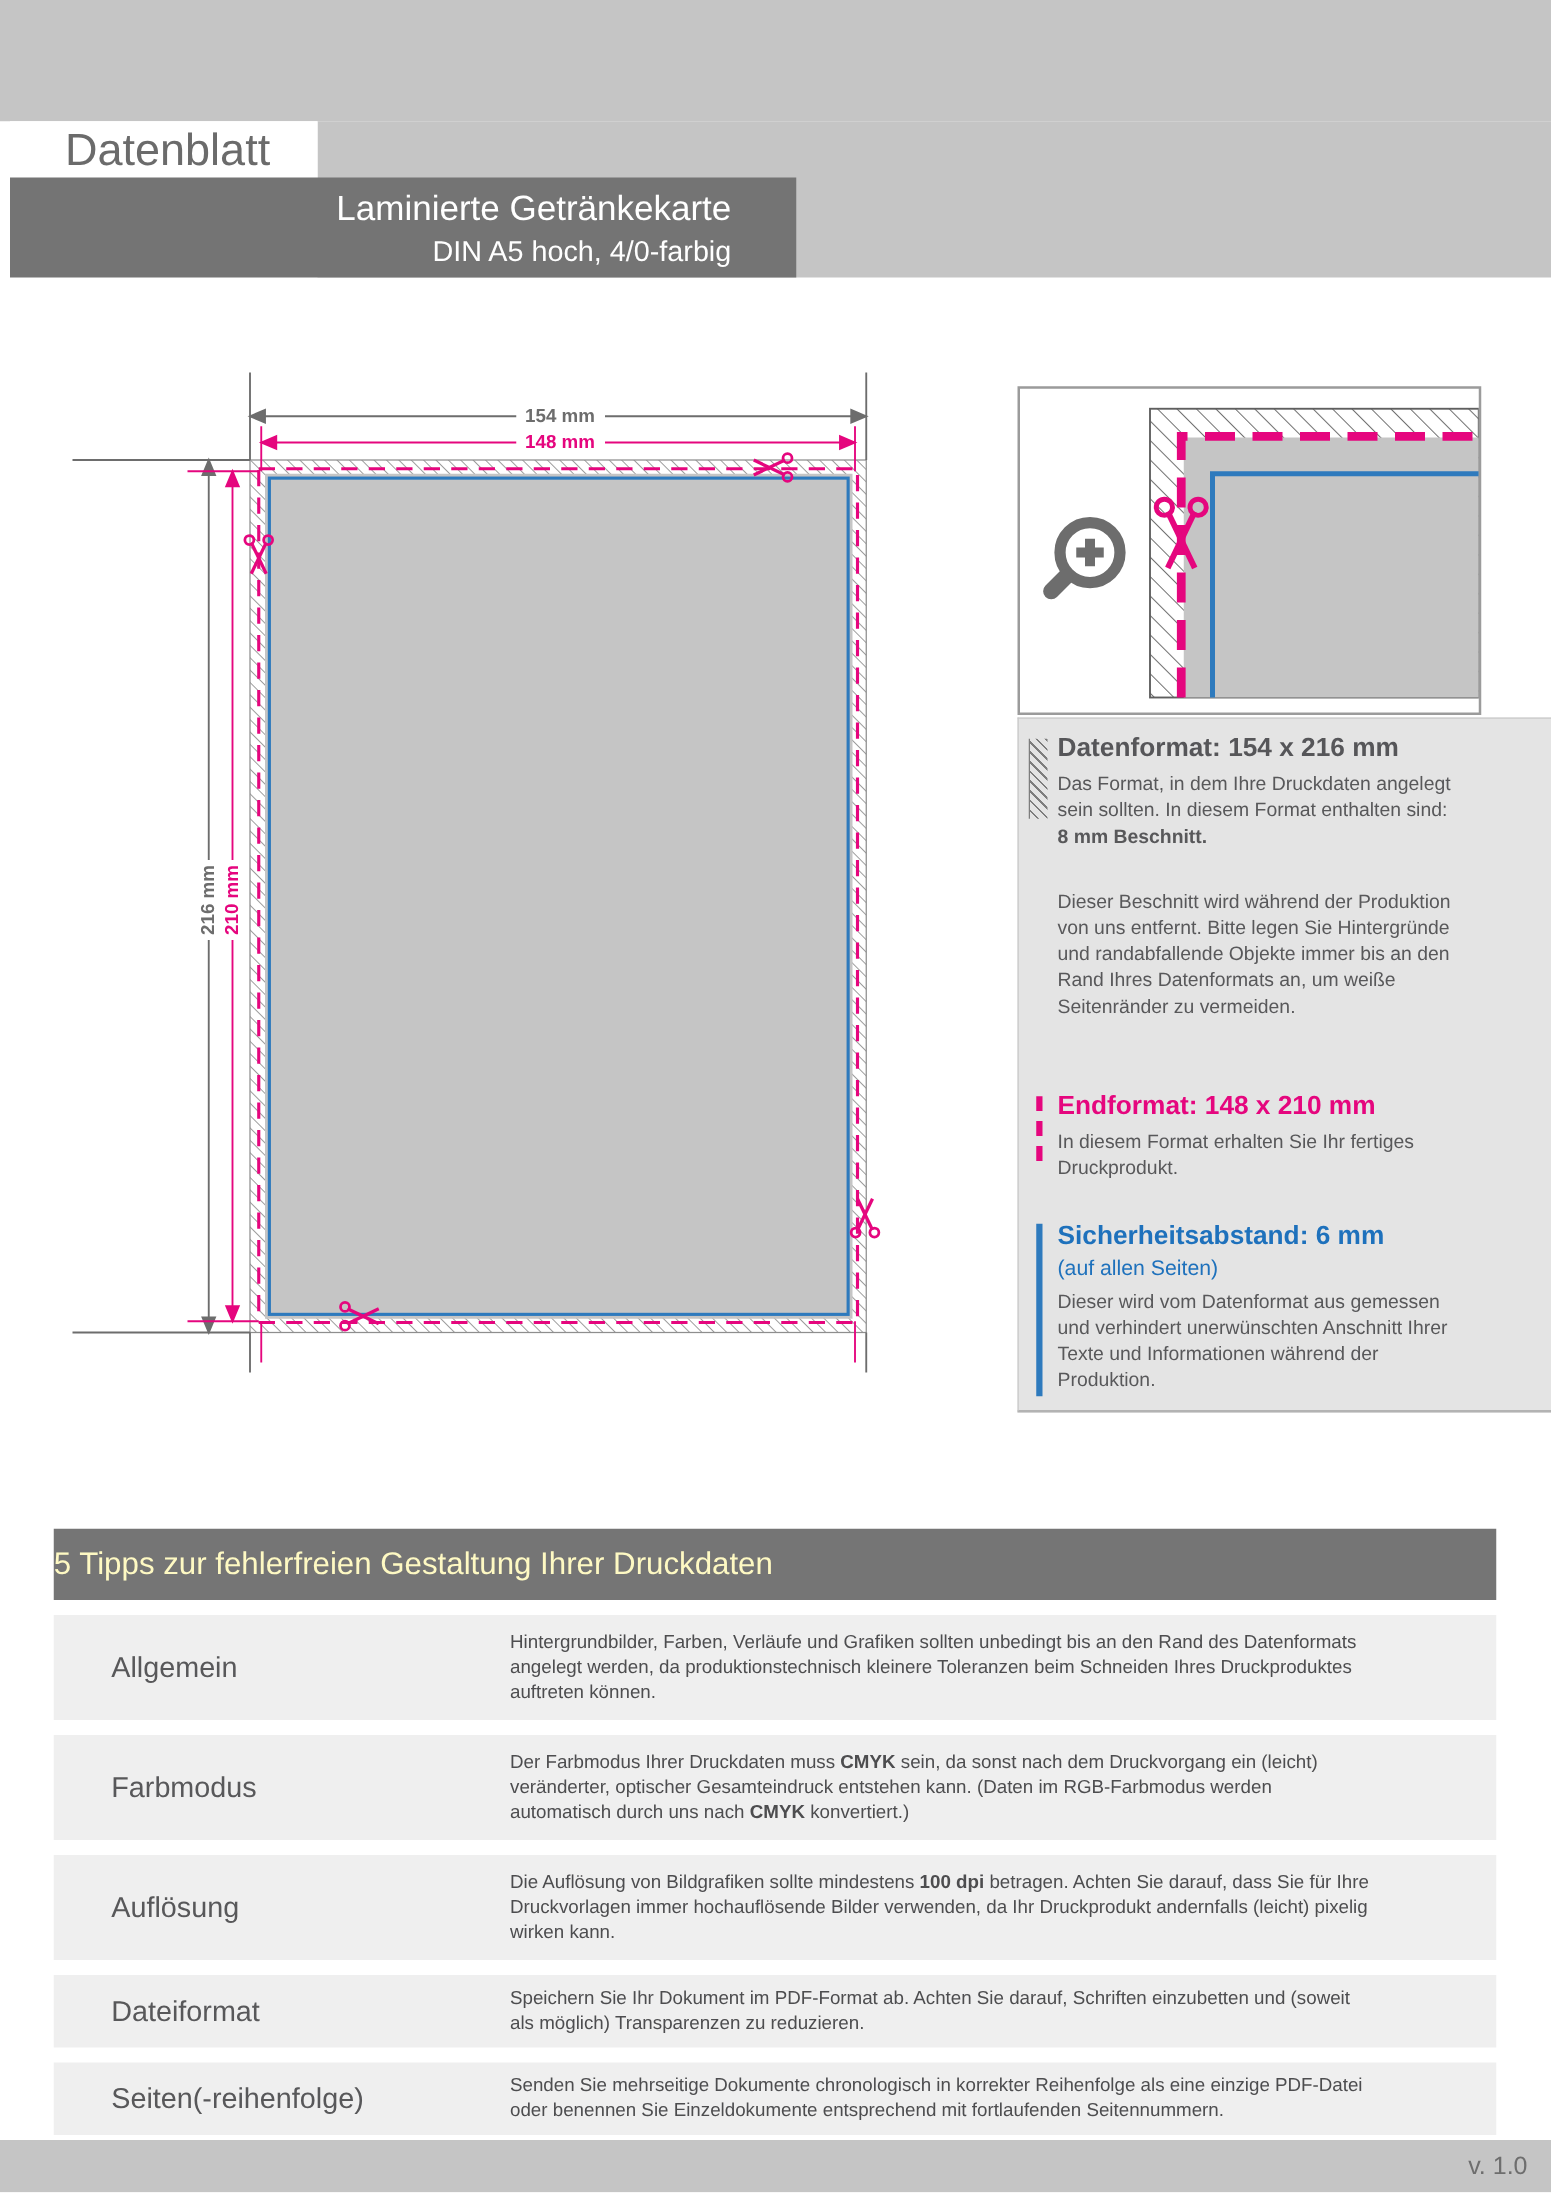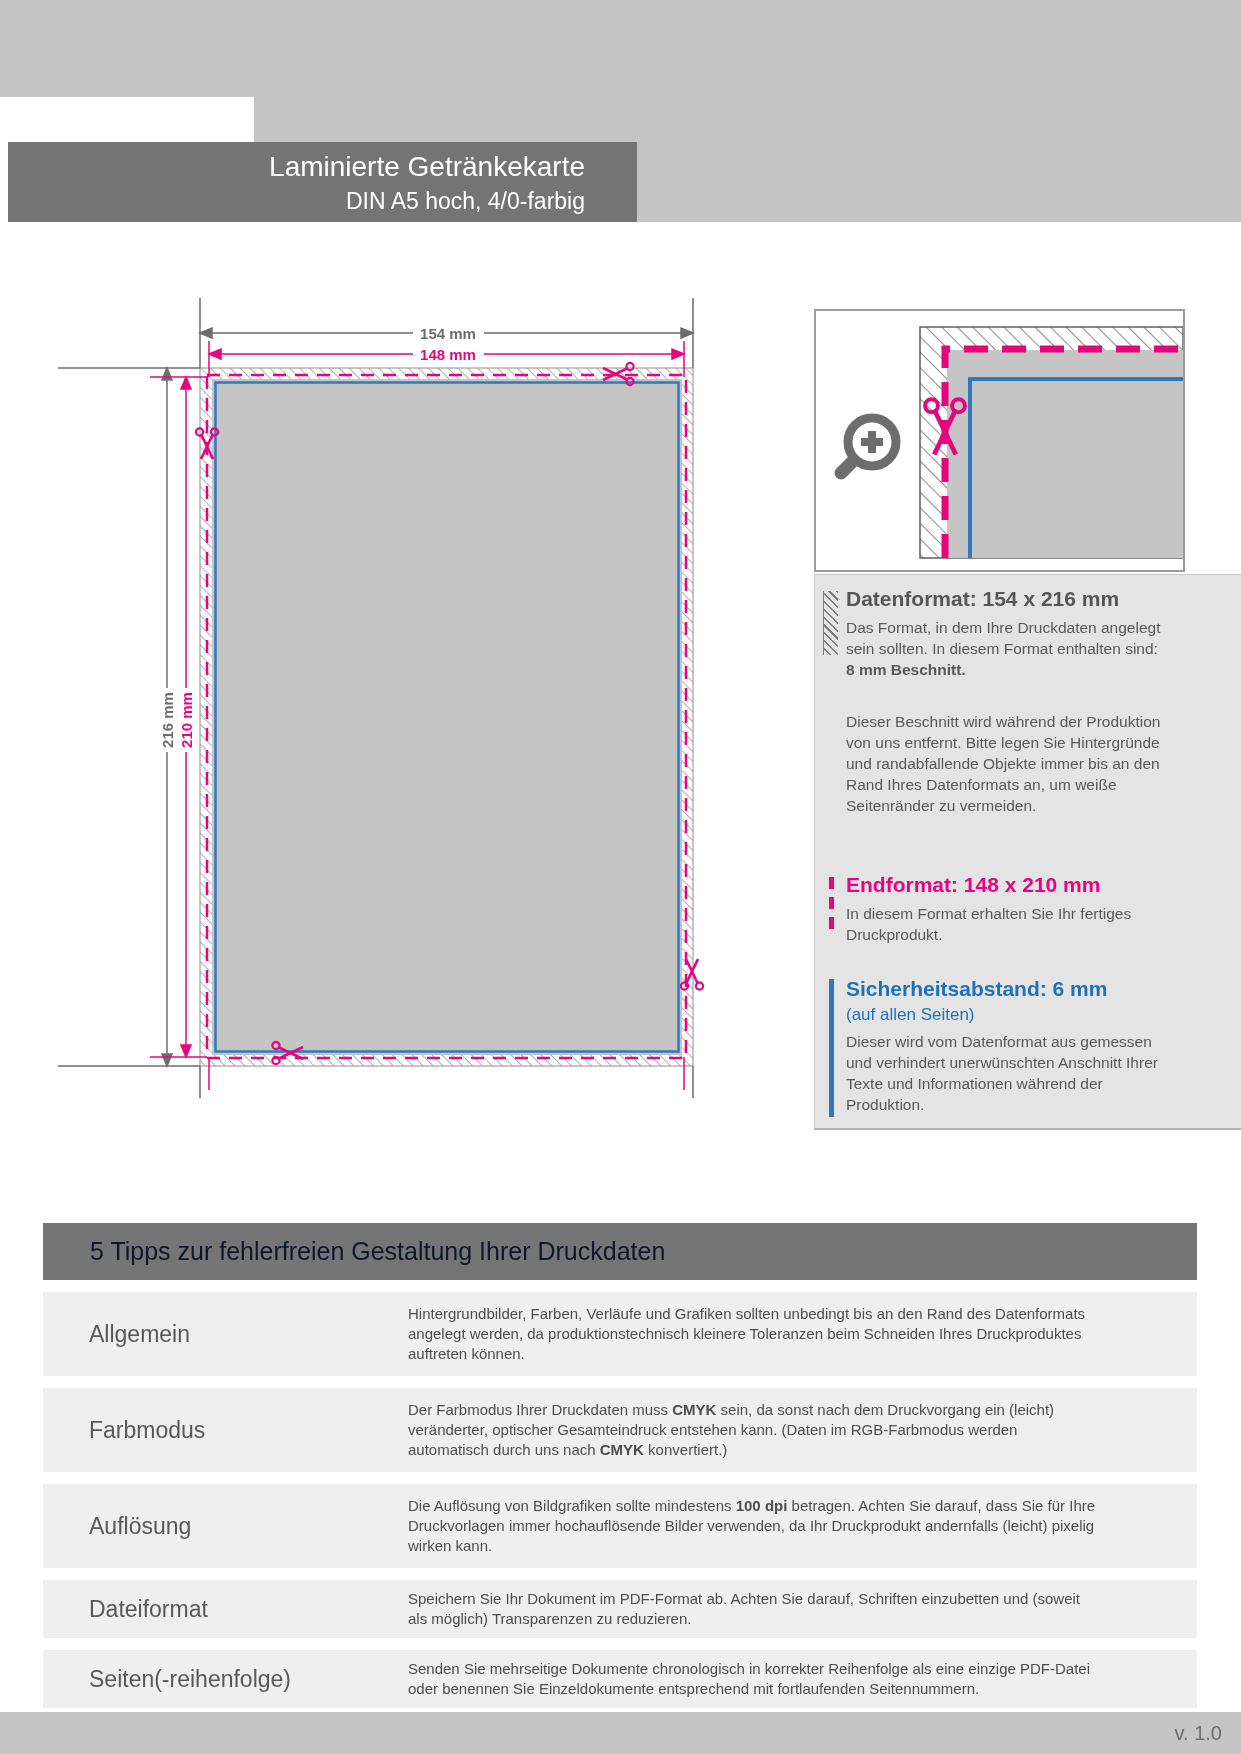--- a/index.html
+++ b/index.html
@@ -41,21 +41,21 @@
       background-image:repeating-linear-gradient(45deg,transparent 0 4px,#7d7d7d 4px 5.5px);
       border-left:1px solid #7d7d7d;}
   .icon-dash{position:absolute;left:14px;top:302px;width:5px;height:56px;
       background-image:repeating-linear-gradient(180deg,#e5067e 0 12px,transparent 12px 20px);}
   .icon-bar{position:absolute;left:14px;top:404px;width:5px;height:138px;background:#2e7abd;}
 
   .b{font-weight:bold;}
 
   
   .tips-band{position:absolute;left:43px;top:1223px;width:1154px;height:57px;background:#757575;}
-  .tips-band span{display:block;color:#0f172a;font-size:25px;line-height:57px;padding-left:47px;}
+  .tips-band span{display:block;color:#fef9c3;font-size:25px;line-height:57px;}
   .tip-row{position:absolute;left:43px;width:1154px;background:#efefef;display:flex;align-items:center;}
   .tip-label{position:absolute;left:46px;top:50%;transform:translateY(-50%);
              font-size:23px;color:#58585a;white-space:nowrap;}
   .tip-text{position:absolute;left:365px;top:50%;transform:translateY(-50%);
             width:690px;font-size:15px;line-height:20px;color:#4d4d4f;}
   .r1{top:1292px;height:84px;} .r2{top:1388px;height:84px;} .r3{top:1484px;height:84px;}
   .r4{top:1580px;height:58px;} .r5{top:1650px;height:58px;}
 
   
   .footer-band{position:absolute;left:0;top:1712px;width:1241px;height:42px;background:#c5c5c5;}
@@ -63,20 +63,23 @@
 
   .svg-layer{position:absolute;left:0;top:0;pointer-events:none;}
 </style>
 </head>
 <body>
 
 <div class="page">
 
   <div class="band-top"></div>
   <div class="band-top-right"></div>
+  <div class="sheet-label-box">
+    <span>Datenblatt</span>
+  </div>
   <div class="title-band">
     <span class="t1">Laminierte Getränkekarte</span>
     <span class="t2">DIN A5 hoch, 4/0-farbig</span>
   </div>
 
   <svg class="svg-layer" width="1241" height="1754" viewBox="0 0 1241 1754">
     <defs>
       <pattern id="hatch" width="7" height="7" patternUnits="userSpaceOnUse" patternTransform="rotate(-45)">
         <rect width="7" height="7" fill="#ffffff"></rect>
         <line x1="0" y1="0" x2="0" y2="7" stroke="#7d7d7d" stroke-width="1.2"></line>

